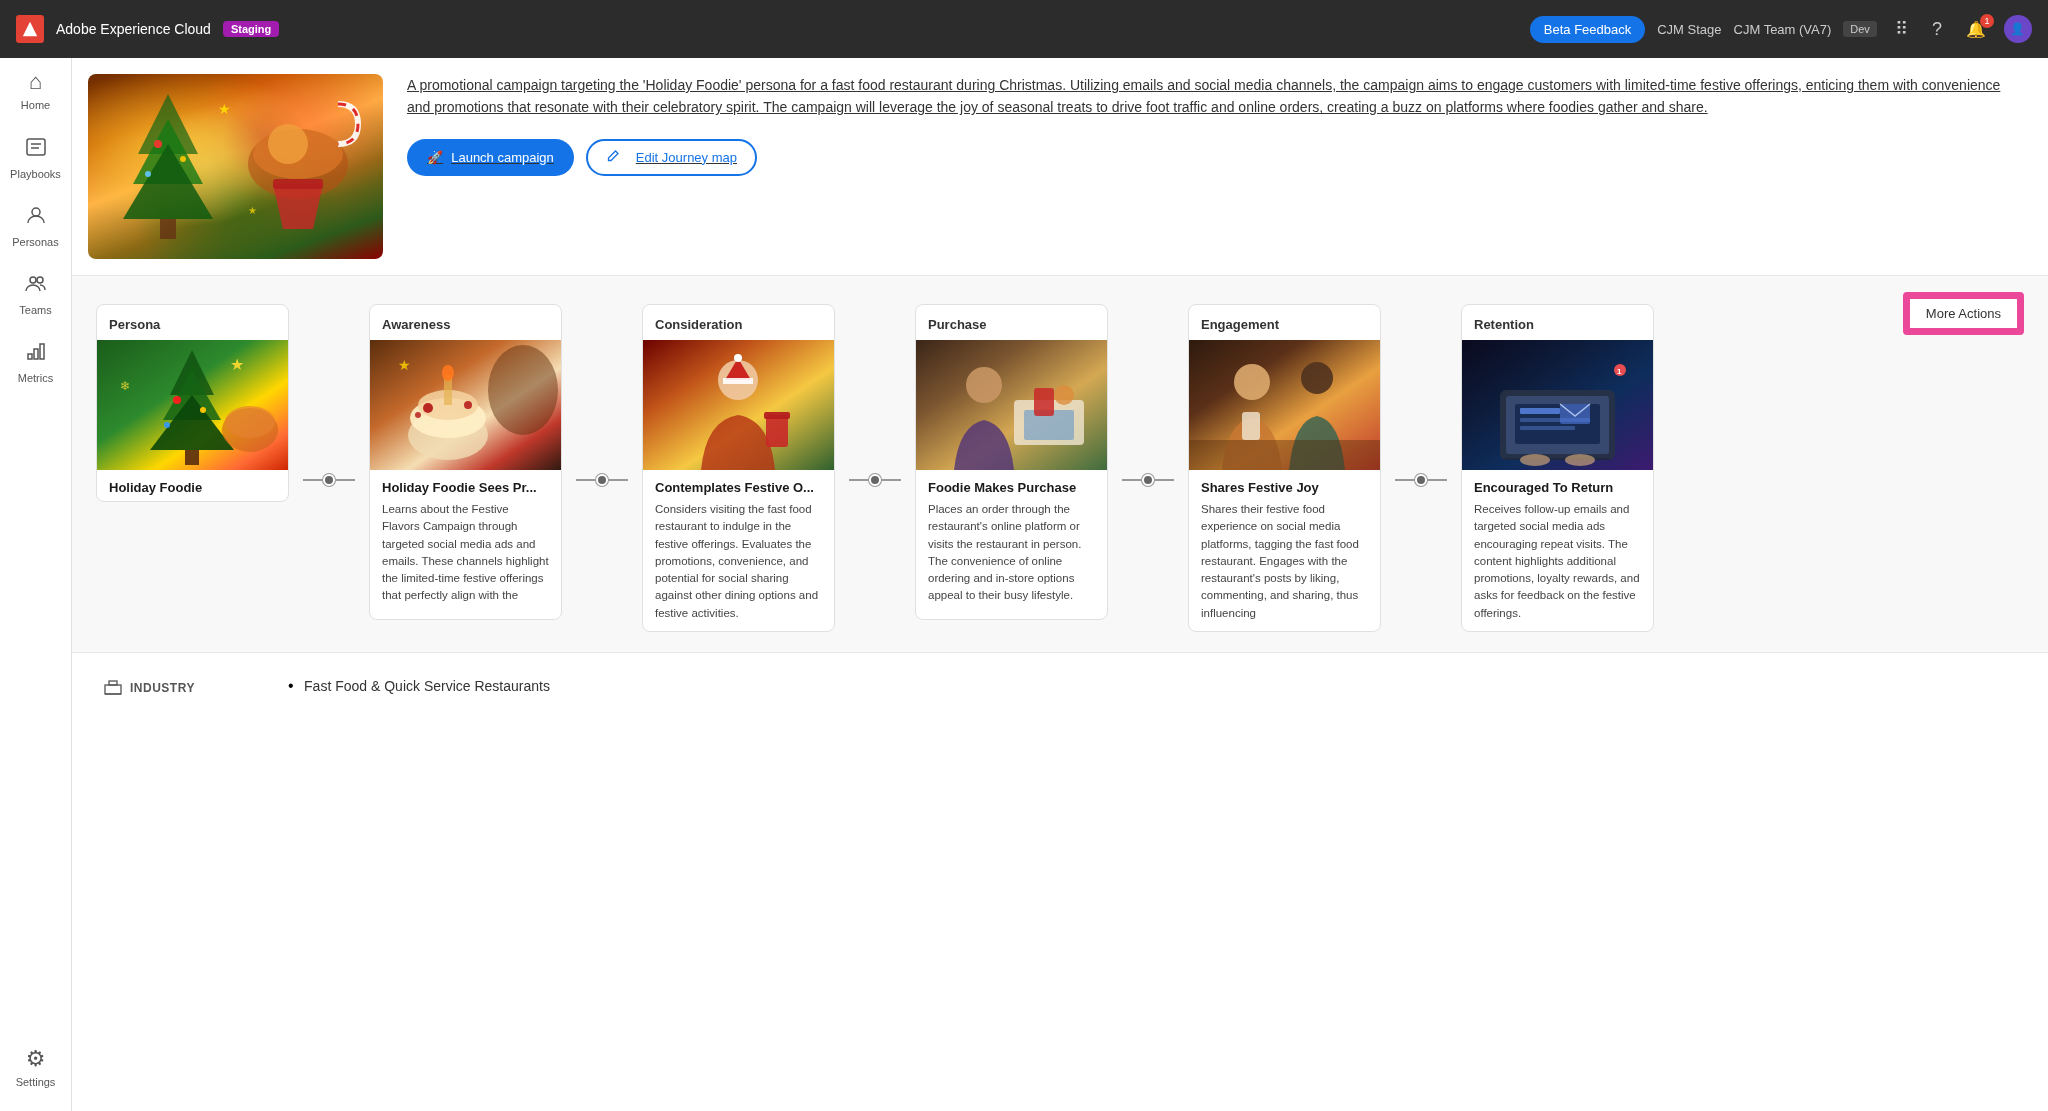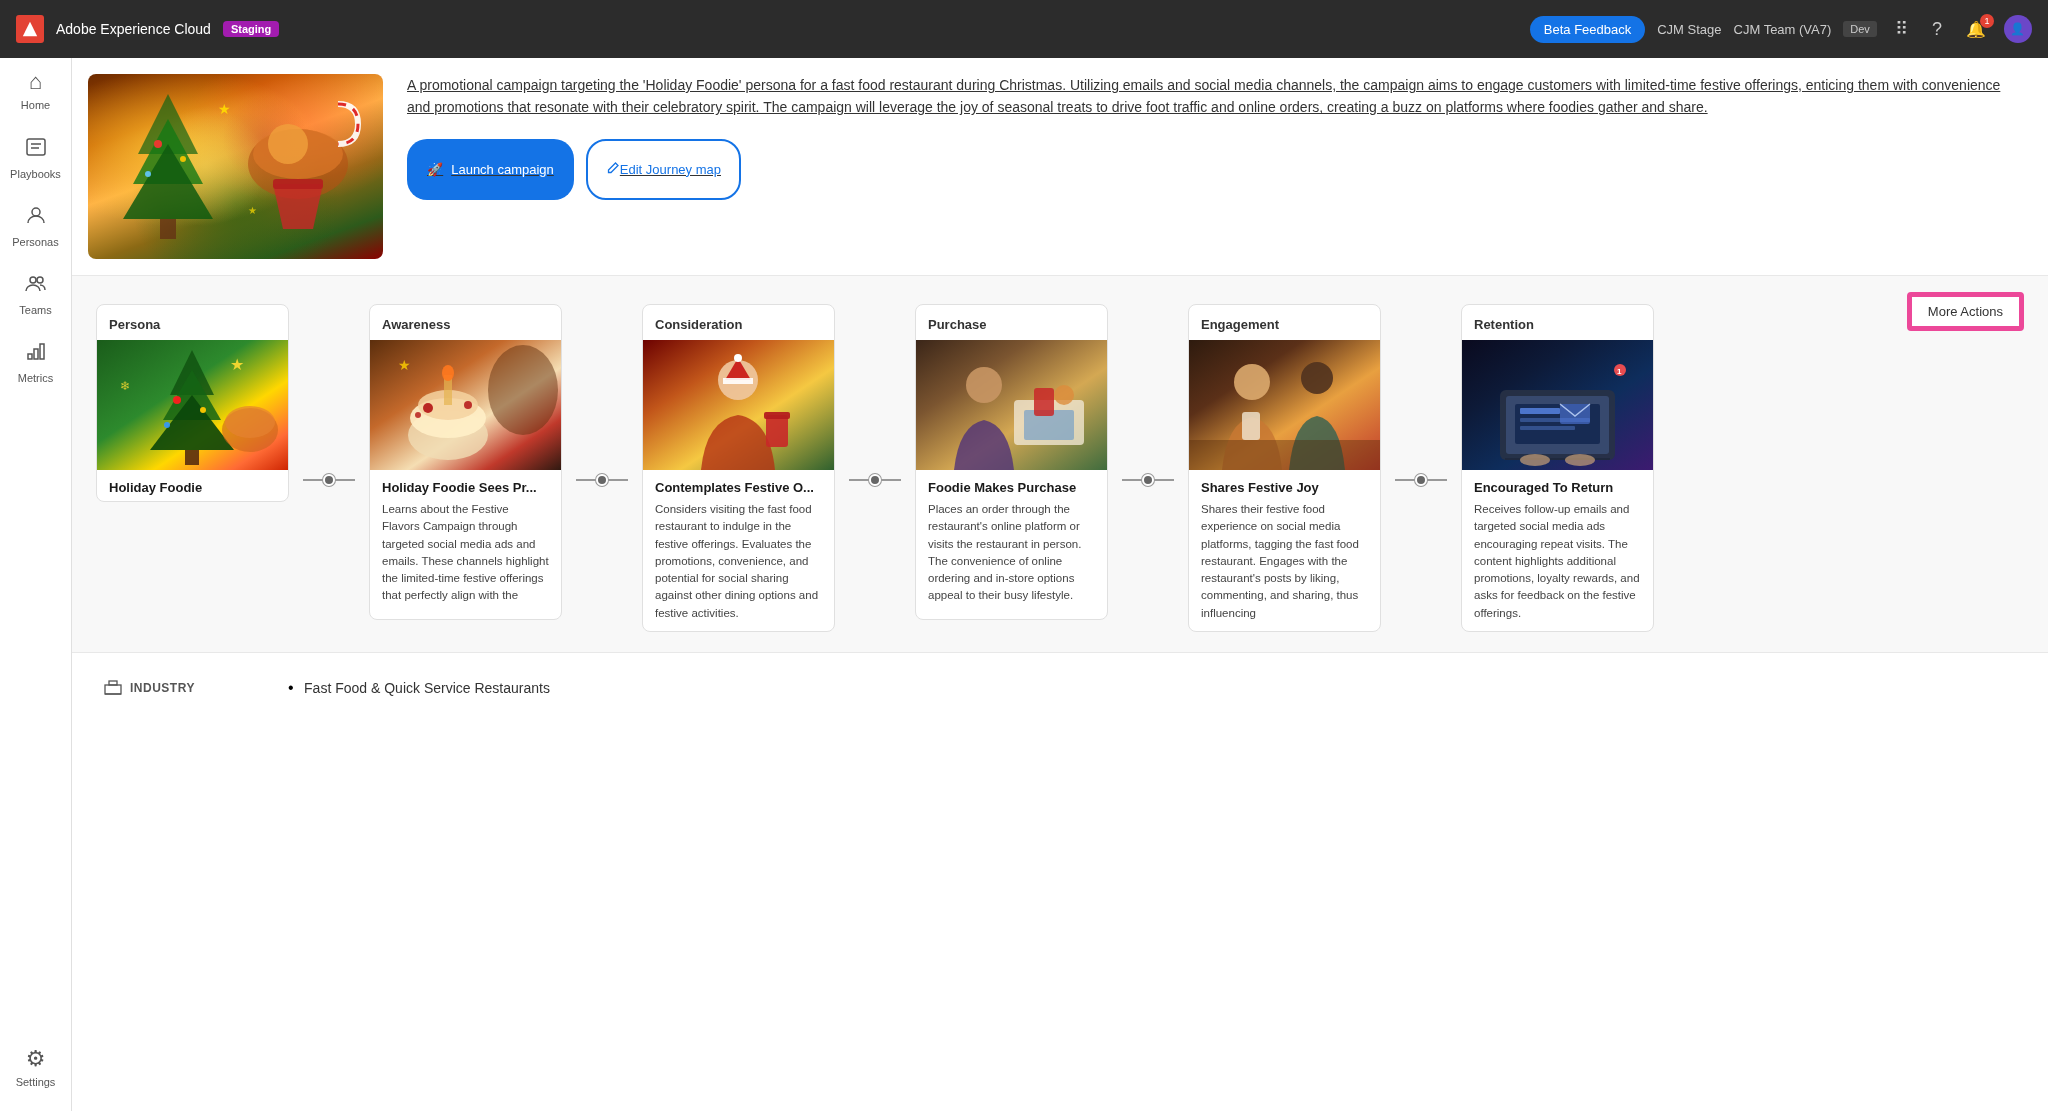--- a/index.html
+++ b/index.html
@@ -73,32 +73,32 @@
     }
     .action-buttons {
       display: flex; gap: 12px; margin-top: 20px;
     }
     .btn-launch {
       background: #1473e6; color: white; border: none; padding: 9px 20px;
       border-radius: 20px; font-size: 13px; cursor: pointer; display: flex; align-items: center; gap: 8px;
       font-weight: 500;
     }
     .btn-edit {
-      background: white; color: #1473e6; border: 2px solid #1473e6; padding: 20px 18px;
-      border-radius: 20px; font-size: 13px; cursor: pointer; display: flex; align-items: center; gap: 0;
+      background: white; color: #1473e6; border: 2px solid #1473e6; padding: 8px 18px;
+      border-radius: 20px; font-size: 13px; cursor: pointer; display: flex; align-items: center; gap: 16px;
       font-weight: 500;
     }
 
     
     .journey-section {
       background: #f8f8f8; padding: 20px 24px; border-top: 1px solid #e8e8e8; position: relative;
     }
     .more-actions-btn {
       position: absolute; top: 16px; right: 24px;
-      background: white; border: 5px solid #ec4899; padding: 7px 16px;
+      background: white; border: 7px solid #ec4899; padding: 7px 16px;
       border-radius: 4px; font-size: 13px; cursor: pointer; color: #333;
     }
     .journey-cards {
       display: flex; gap: 14px; align-items: flex-start; overflow-x: auto; padding-top: 8px;
     }
     .journey-card {
       background: white; border-radius: 8px; width: 193px; flex-shrink: 0;
       border: 1px solid #e0e0e0; overflow: hidden; position: relative;
     }
     .card-header {
@@ -145,21 +145,21 @@
     }
     .connector-line {
       width: 20px; height: 2px; background: #999;
     }
     .connector-dot {
       width: 12px; height: 12px; border-radius: 50%; background: #666; border: 2px solid white; box-shadow: 0 0 0 1px #999;
     }
 
     
     .industry-section {
-      padding: 24px 32px; background: white; border-top: 1px solid #e8e8e8; display: flex; gap: 24px; align-items: center;
+      padding: 24px 32px; background: white; border-top: 1px solid #e8e8e8; display: flex; gap: 24px; align-items: flex-start;
     }
     .industry-label {
       display: flex; align-items: center; gap: 8px; font-size: 12px; font-weight: 700; color: #555; letter-spacing: 0.5px; text-transform: uppercase; min-width: 160px;
     }
     .industry-value { font-size: 14px; color: #333; }
     .bullet { margin-right: 6px; }
   </style>
 </head>
 <body>
 

